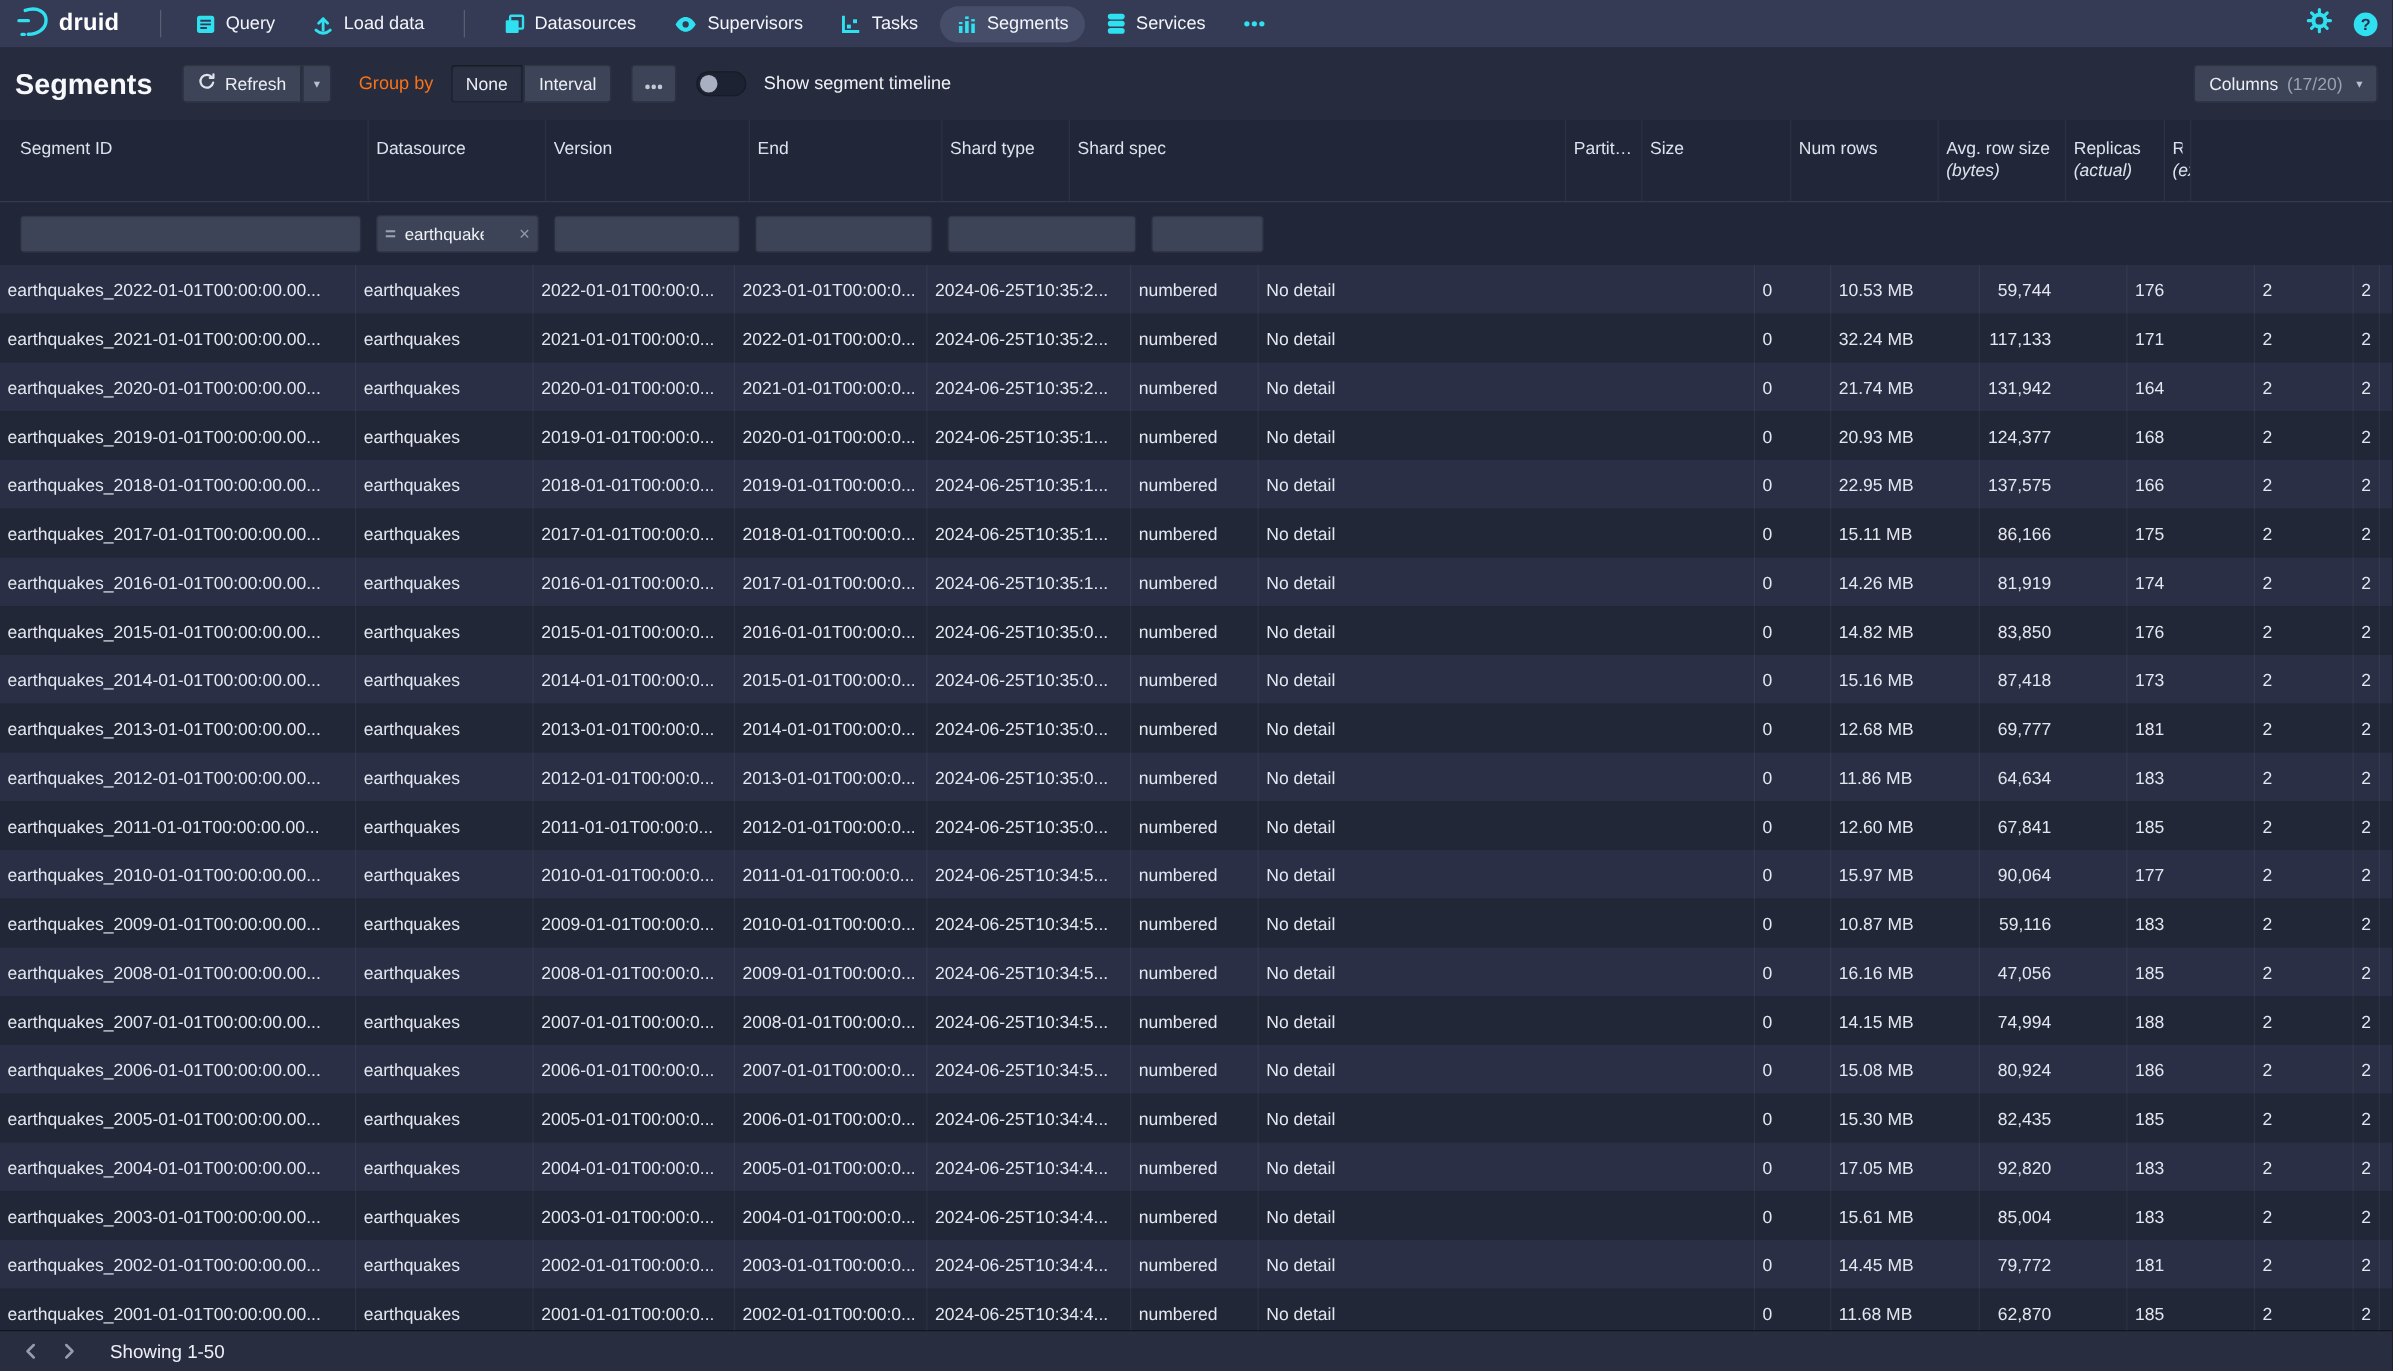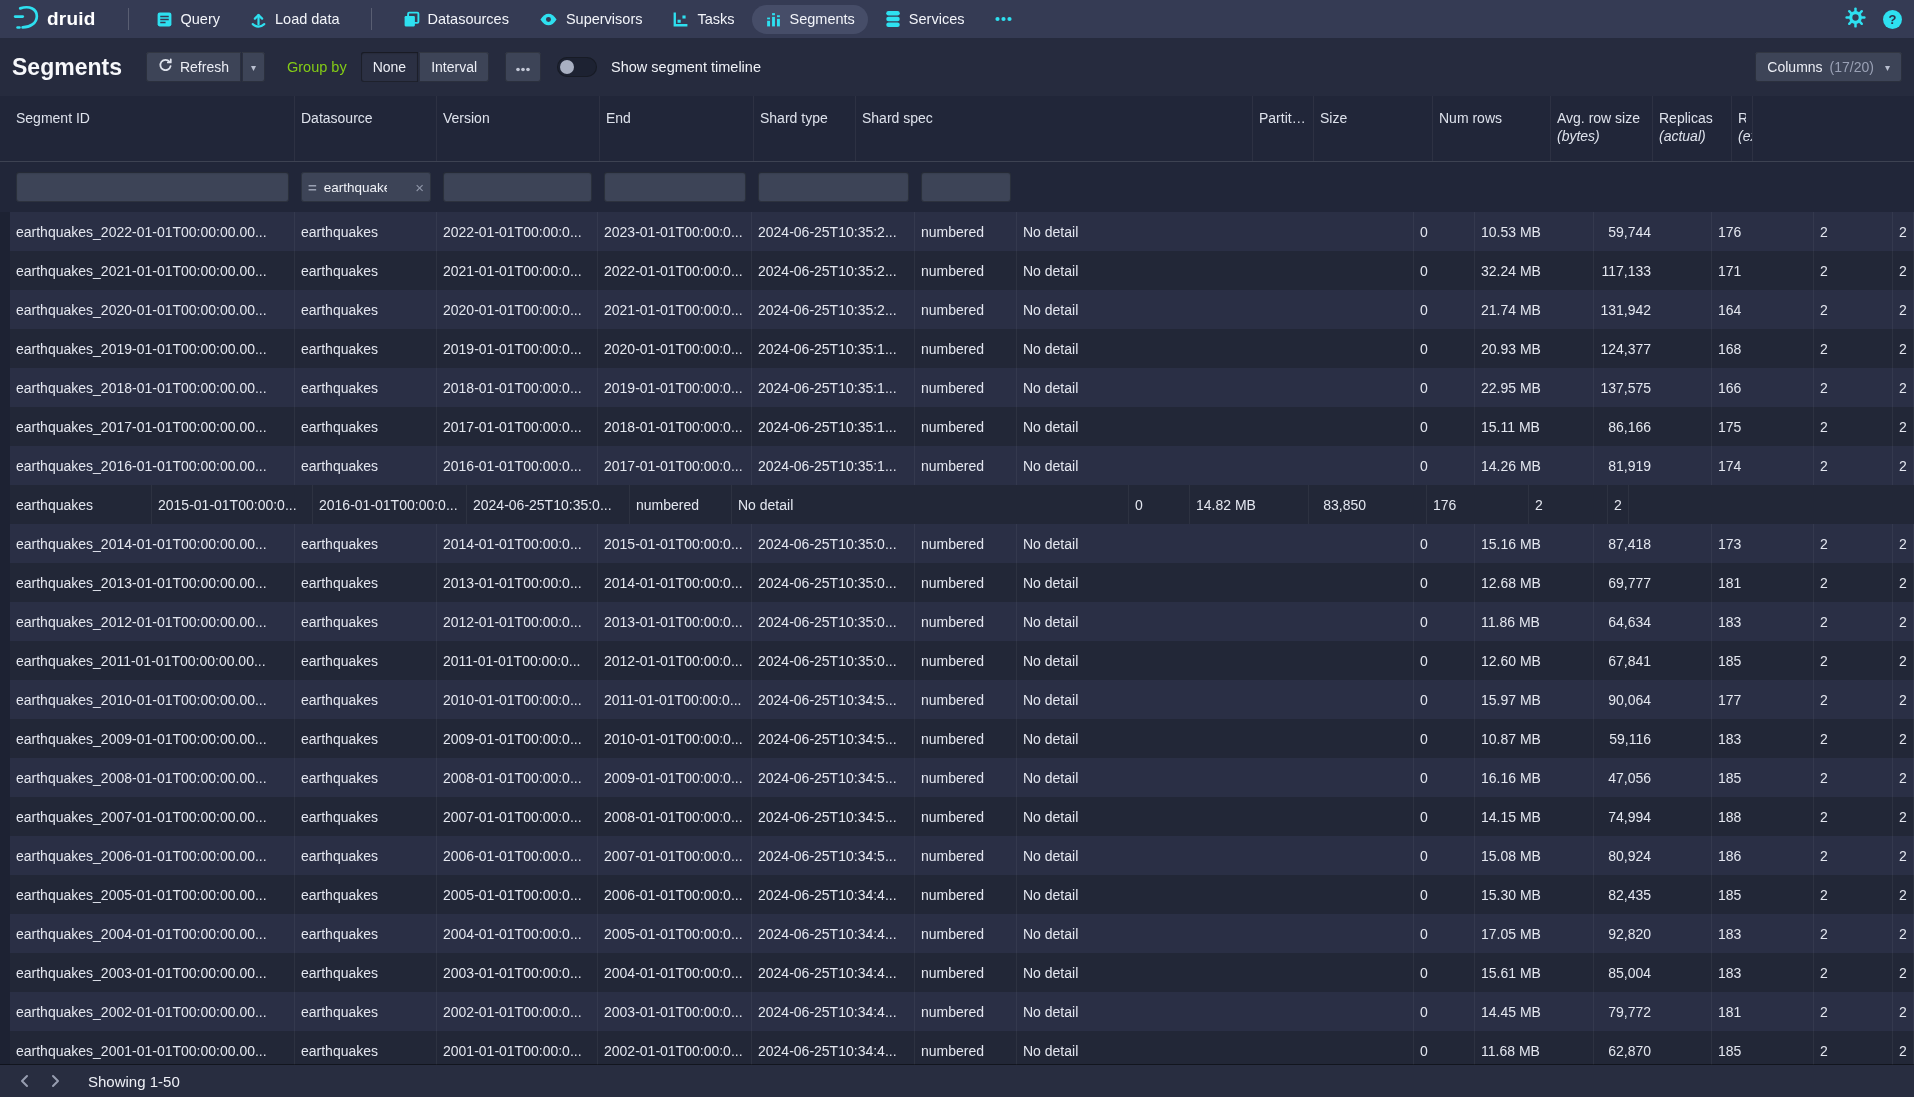--- a/index.html
+++ b/index.html
@@ -42,21 +42,21 @@
     border: none; border-radius: 3px; height: 30px; padding: 0 12px;
     display: inline-flex; align-items: center; gap: 7px; cursor: pointer;
     box-shadow: inset 0 0 0 1px rgba(17,20,24,.4), inset 0 1px 0 rgba(255,255,255,.06);
   }
   .btn-group { display: inline-flex; }
   .btn-group .bp-btn { border-radius: 0; }
   .btn-group .bp-btn:first-child { border-radius: 3px 0 0 3px; }
   .btn-group .bp-btn:last-child { border-radius: 0 3px 3px 0; margin-left: 1px; }
   .bp-btn.pressed { background: #2b3043; box-shadow: inset 0 0 0 1px rgba(17,20,24,.5), inset 0 1px 2px rgba(0,0,0,.35); }
   .caret { font-size: 10px; color: #b9bfcf; }
-  .tb-label { font-size: 14.5px; color: #84cc16; margin: 0 14px 0 22px; }
+  .tb-label { font-size: 14.5px; color: #f97316; margin: 0 14px 0 22px; }
   .more-btn { width: 36px; justify-content: center; margin-left: 16px; }
   .switch { display: flex; align-items: center; gap: 14px; margin-left: 16px; cursor: pointer; }
   .switch-track { width: 40px; height: 20px; border-radius: 10px; background: #1d2232; position: relative;
     box-shadow: inset 0 0 0 1px rgba(17,20,24,.5); }
   .switch-knob { position: absolute; top: 3px; left: 3px; width: 14px; height: 14px; border-radius: 50%; background: #a9b0c2; }
   .switch-label { font-size: 14.5px; color: #f0f2f7; }
   .columns-btn { position: absolute; right: 12px; }
   .dim { color: #9aa1b5; }
   
   .tableview { position: absolute; top: 96px; left: 0; right: 0; bottom: 0; background: #1d2233; }
@@ -75,21 +75,21 @@
     color: #eceef5; font-size: 13.5px; padding: 0 8px; font-family: inherit;
   }
   .filter-chip {
     width: 100%; height: 30px; background: #3d4457; border-radius: 3px;
     box-shadow: inset 0 0 0 1px rgba(17,20,24,.35);
     display: flex; align-items: center; gap: 7px; padding: 0 7px; cursor: pointer;
   }
   .chip-op { color: #9aa1b3; font-weight: bold; font-size: 15px; flex: none; }
   .chip-text { color: #f0f2f7; font-size: 13.5px; white-space: nowrap; overflow: hidden; max-width: 63px; }
   .chip-x { color: #8f96a8; font-size: 15px; flex: none; margin-left: auto; }
-  .tbody { position: absolute; top: 116px; left: 0; right: 0; bottom: 0; overflow: hidden; padding-left: 10px; }
+  .tbody { position: absolute; top: 116px; left: 0; right: 0; bottom: 0; overflow: hidden; }
   .tr { display: flex; height: 39px; }
   .tr.odd { background: #2a2f45; }
   .tr.even { background: #222737; }
   .td { flex: none; padding: 0 6px; font-size: 14px; color: #e4e7f0;
     display: flex; align-items: center; white-space: nowrap; overflow: hidden;
     border-right: 1px solid rgba(255,255,255,.05); cursor: default; }
   .td.right { justify-content: flex-end; padding-right: 60px; }
   
   .pagefoot {
     position: absolute; left: 0; right: 0; bottom: 0; height: 32px;
@@ -430,20 +430,21 @@
         <div class="td" style="width: 102px;">numbered</div>
         <div class="td" style="width: 397px;">No detail</div>
         <div class="td" style="width: 61px;">0</div>
         <div class="td" style="width: 119px;">14.26 MB</div>
         <div class="td right" style="width: 118px;">81,919</div>
         <div class="td" style="width: 102px;">174</div>
         <div class="td" style="width: 79px;">2</div>
         <div class="td" style="width: 21px;">2</div>
       </div>
       <div class="tr even">
+        <div class="td" style="width: 285px;">earthquakes_2015-01-01T00:00:00.00...</div>
         <div class="td" style="width: 142px;">earthquakes</div>
         <div class="td" style="width: 161px;">2015-01-01T00:00:0...</div>
         <div class="td" style="width: 154px;">2016-01-01T00:00:0...</div>
         <div class="td" style="width: 163px;">2024-06-25T10:35:0...</div>
         <div class="td" style="width: 102px;">numbered</div>
         <div class="td" style="width: 397px;">No detail</div>
         <div class="td" style="width: 61px;">0</div>
         <div class="td" style="width: 119px;">14.82 MB</div>
         <div class="td right" style="width: 118px;">83,850</div>
         <div class="td" style="width: 102px;">176</div>

